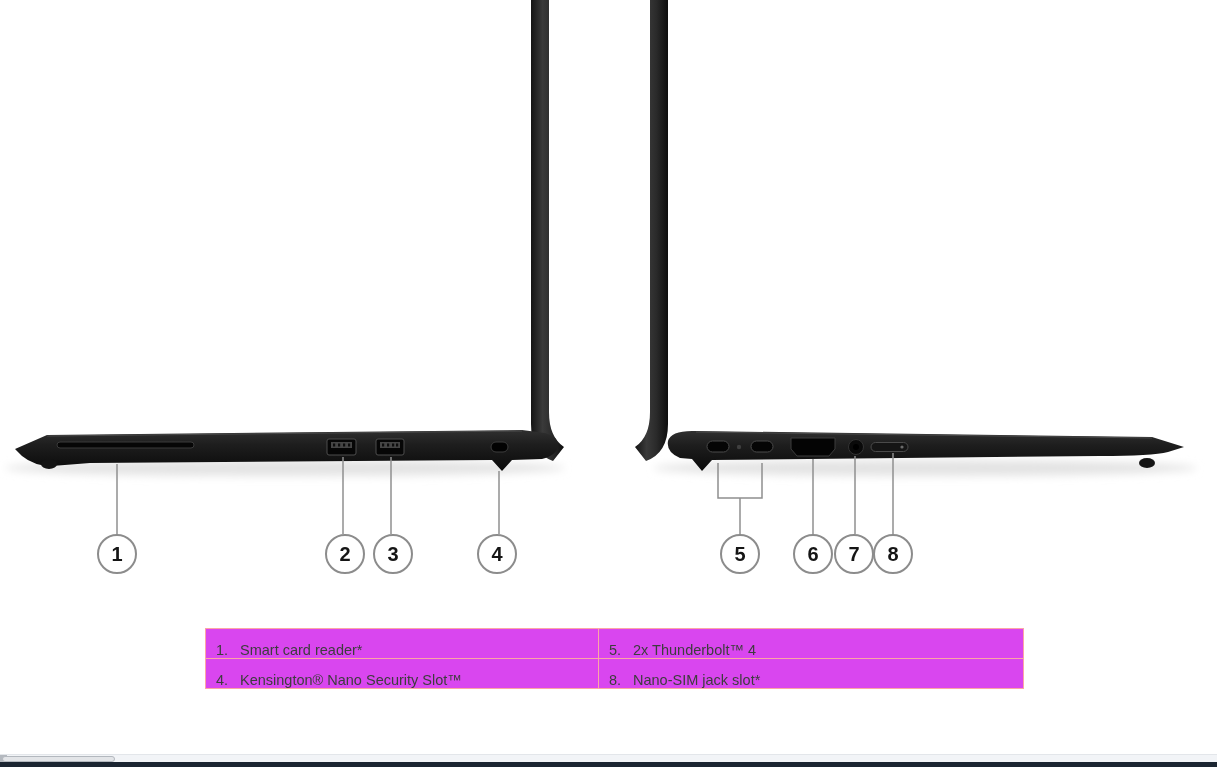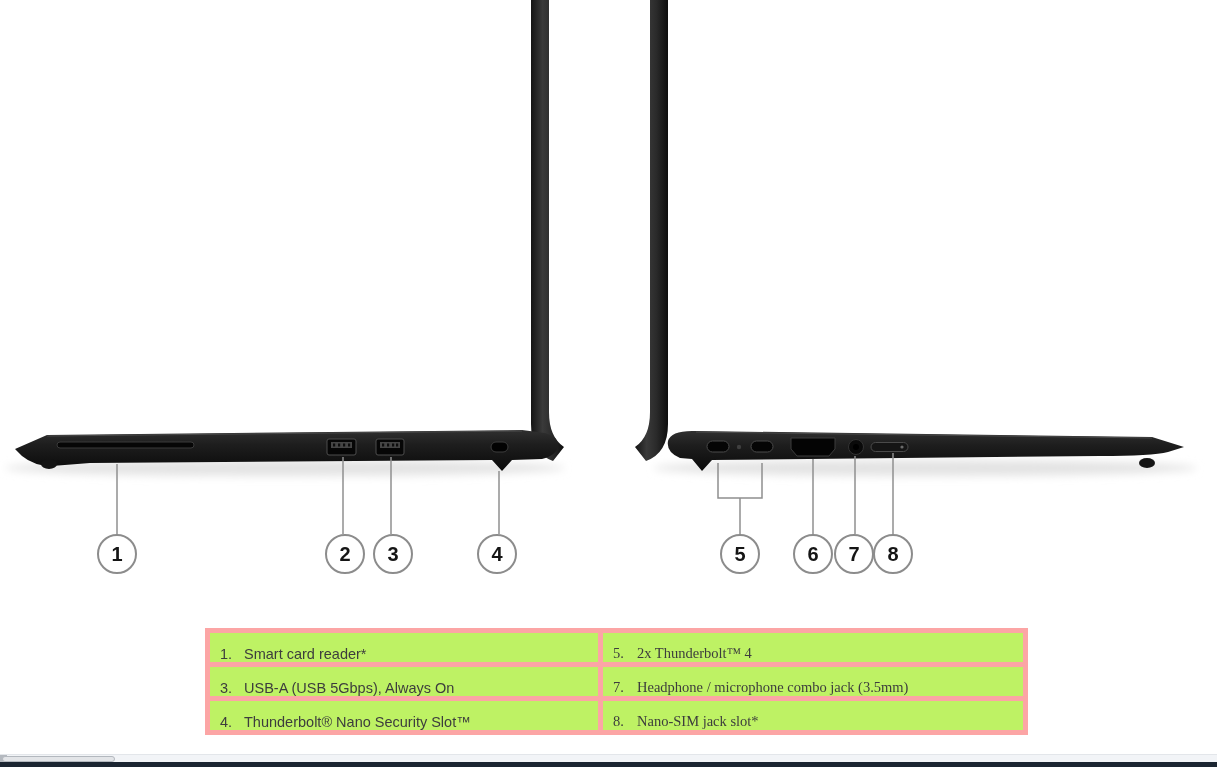--- a/index.html
+++ b/index.html
@@ -34,36 +34,36 @@
     z-index: 3;
   }
   .spec-table {
     position: absolute;
     left: 205px; top: 628px;
     width: 788px;
     border-collapse: collapse;
     table-layout: fixed;
   }
   .spec-table td {
-    border: 5px solid #fca5a5;
+    border: 1px solid #fca5a5;
     height: 30px;
     vertical-align: middle;
     padding: 12px 0 0 10px;
     font-size: 14.5px;
     color: #3d3d3d;
-    background: #bef264;
+    background: #d946ef;
     white-space: nowrap;
     overflow: hidden;
   }
   .spec-table td .num {
     display: inline-block;
     width: 24px;
   }
   .col-left  { width: 393px; }
-  .col-right { width: 425px; font-family: Liberation Serif, serif; }
+  .col-right { width: 425px; }
   .scrollbar-track {
     position: absolute;
     left: 0; bottom: 5px;
     width: 1217px; height: 8px;
     background: #f2f4f7;
     border-top: 1px solid #e3e6ea;
   }
   .scrollbar-thumb {
     position: absolute;
     left: 2px; top: 1px;
@@ -203,29 +203,21 @@
       <tr>
         <td class="col-left">
           <span class="num">1.</span><span>Smart card reader*</span>
         </td>
         <td class="col-right">
           <span class="num">5.</span><span>2x Thunderbolt™ 4</span>
         </td>
       </tr>
       <tr>
         <td class="col-left">
-          <span class="num">3.</span><span>USB-A (USB 5Gbps), Always On</span>
-        </td>
-        <td class="col-right">
-          <span class="num">7.</span><span>Headphone / microphone combo jack (3.5mm)</span>
-        </td>
-      </tr>
-      <tr>
-        <td class="col-left">
-          <span class="num">4.</span><span>Thunderbolt® Nano Security Slot™</span>
+          <span class="num">4.</span><span>Kensington® Nano Security Slot™</span>
         </td>
         <td class="col-right">
           <span class="num">8.</span><span>Nano-SIM jack slot*</span>
         </td>
       </tr>
     </tbody>
   </table>
 
   <div class="scrollbar-track">
     <div class="scrollbar-corner"></div>

